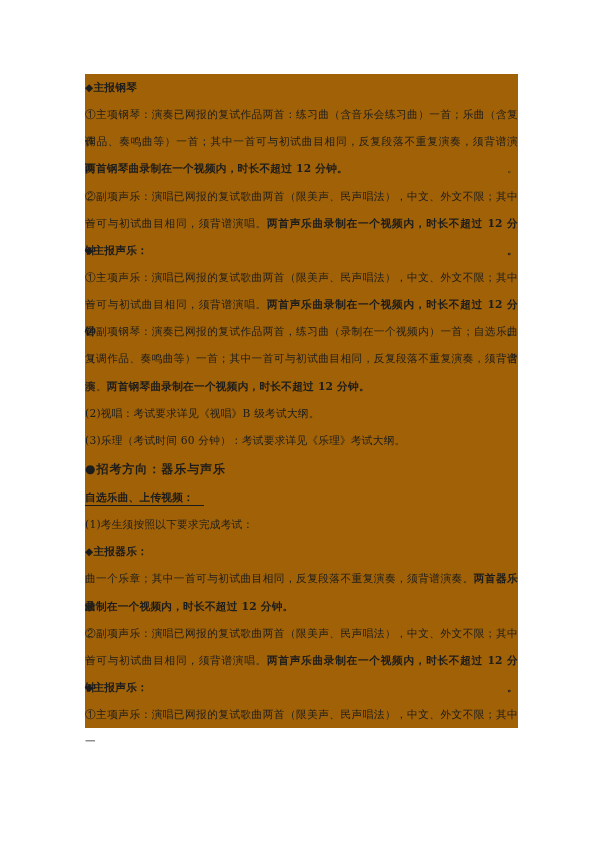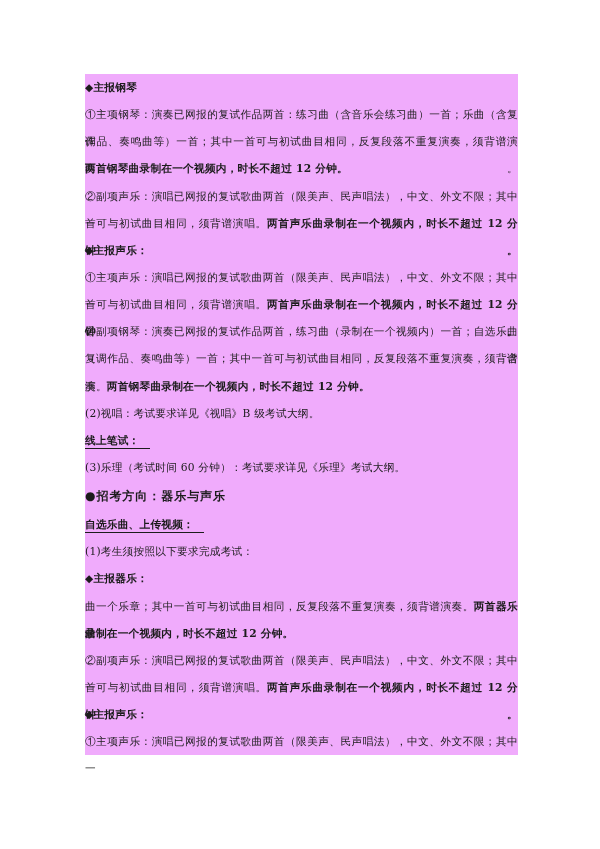--- a/index.html
+++ b/index.html
@@ -46,35 +46,34 @@
   .seg.u {
     border-bottom: 1px solid currentColor;
     padding-bottom: 1px;
     padding-right: 10px;
   }
 </style>
 </head>
 <body>
 
 <div class="page">
-  <div class="content" style="background: #f0abfc; color: rgb(28, 28, 28);">
+  <div class="content" style="background: #a16207; color: rgb(28, 28, 28);">
       <div class="line"><span class="seg b">◆主报钢琴</span></div>
       <div class="line j"><span class="seg">①主项钢琴：演奏已网报的复试作品两首：练习曲（含音乐会练习曲）一首；乐曲（含复调</span></div>
       <div class="line j"><span class="seg">作品、奏鸣曲等）一首；其中一首可与初试曲目相同，反复段落不重复演奏，须背谱演奏。</span></div>
       <div class="line"><span class="seg b">两首钢琴曲录制在一个视频内，时长不超过 12 分钟。</span></div>
       <div class="line j"><span class="seg">②副项声乐：演唱已网报的复试歌曲两首（限美声、民声唱法），中文、外文不限；其中一</span></div>
       <div class="line j"><span class="seg">首可与初试曲目相同，须背谱演唱。</span><span class="seg b">两首声乐曲录制在一个视频内，时长不超过 12 分钟。</span></div>
       <div class="line"><span class="seg b">◆主报声乐：</span></div>
       <div class="line j"><span class="seg">①主项声乐：演唱已网报的复试歌曲两首（限美声、民声唱法），中文、外文不限；其中一</span></div>
       <div class="line j"><span class="seg">首可与初试曲目相同，须背谱演唱。</span><span class="seg b">两首声乐曲录制在一个视频内，时长不超过 12 分钟。</span></div>
       <div class="line j"><span class="seg">②副项钢琴：演奏已网报的复试作品两首，练习曲（录制在一个视频内）一首；自选乐曲（含</span></div>
       <div class="line j"><span class="seg">复调作品、奏鸣曲等）一首；其中一首可与初试曲目相同，反复段落不重复演奏，须背谱演</span></div>
       <div class="line"><span class="seg">奏。</span><span class="seg b">两首钢琴曲录制在一个视频内，时长不超过 12 分钟。</span></div>
       <div class="line"><span class="seg">(2)视唱：考试要求详见《视唱》B 级考试大纲。</span></div>
-      <div class="line"><span class="seg b u">线上笔试：</span></div>
       <div class="line"><span class="seg">(3)乐理（考试时间 60 分钟）：考试要求详见《乐理》考试大纲。</span></div>
       <div class="line big"><span class="seg b">●招考方向：器乐与声乐</span></div>
       <div class="line"><span class="seg b u">自选乐曲、上传视频：</span></div>
       <div class="line"><span class="seg">(1)考生须按照以下要求完成考试：</span></div>
       <div class="line"><span class="seg b">◆主报器乐：</span></div>
       <div class="line j"><span class="seg">曲一个乐章；其中一首可与初试曲目相同，反复段落不重复演奏，须背谱演奏。</span><span class="seg b">两首器乐曲</span></div>
       <div class="line"><span class="seg b">录制在一个视频内，时长不超过 12 分钟。</span></div>
       <div class="line j"><span class="seg">②副项声乐：演唱已网报的复试歌曲两首（限美声、民声唱法），中文、外文不限；其中一</span></div>
       <div class="line j"><span class="seg">首可与初试曲目相同，须背谱演唱。</span><span class="seg b">两首声乐曲录制在一个视频内，时长不超过 12 分钟。</span></div>
       <div class="line"><span class="seg b">◆主报声乐：</span></div>

